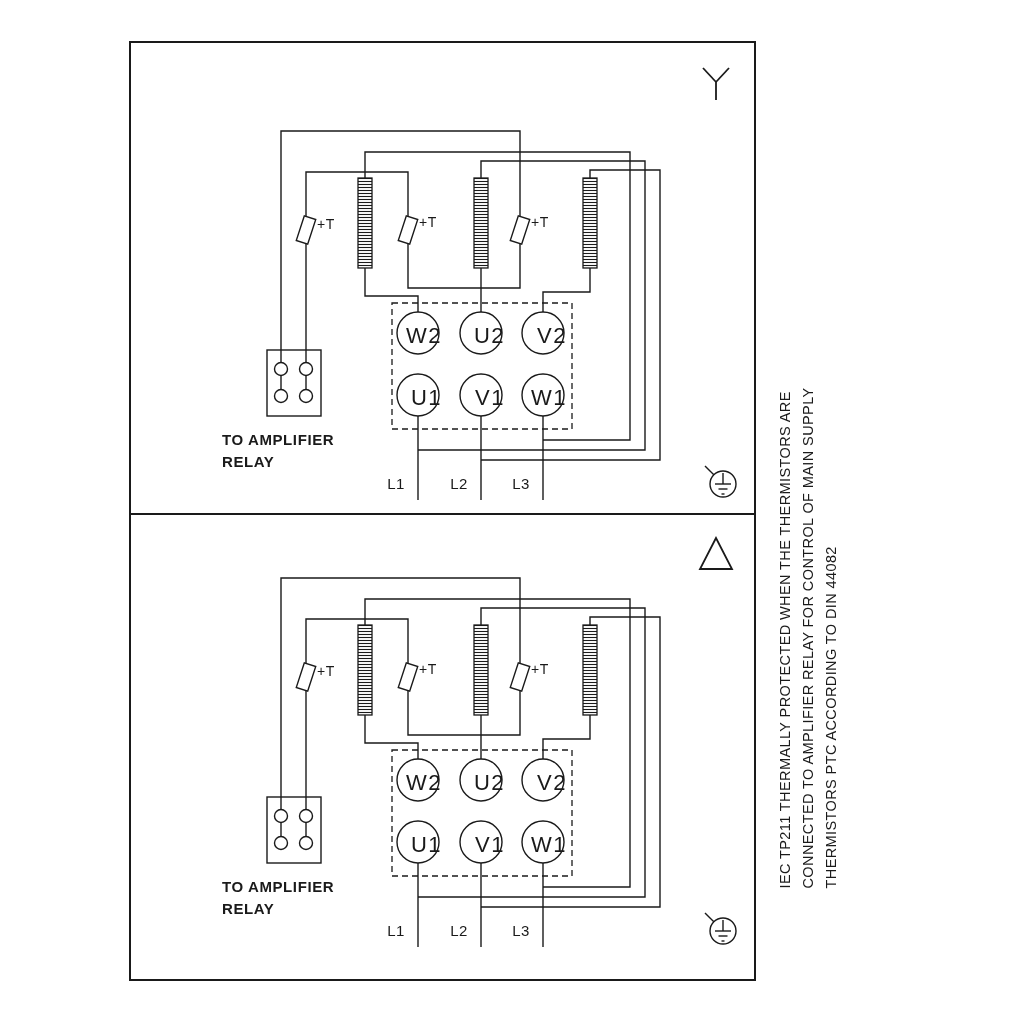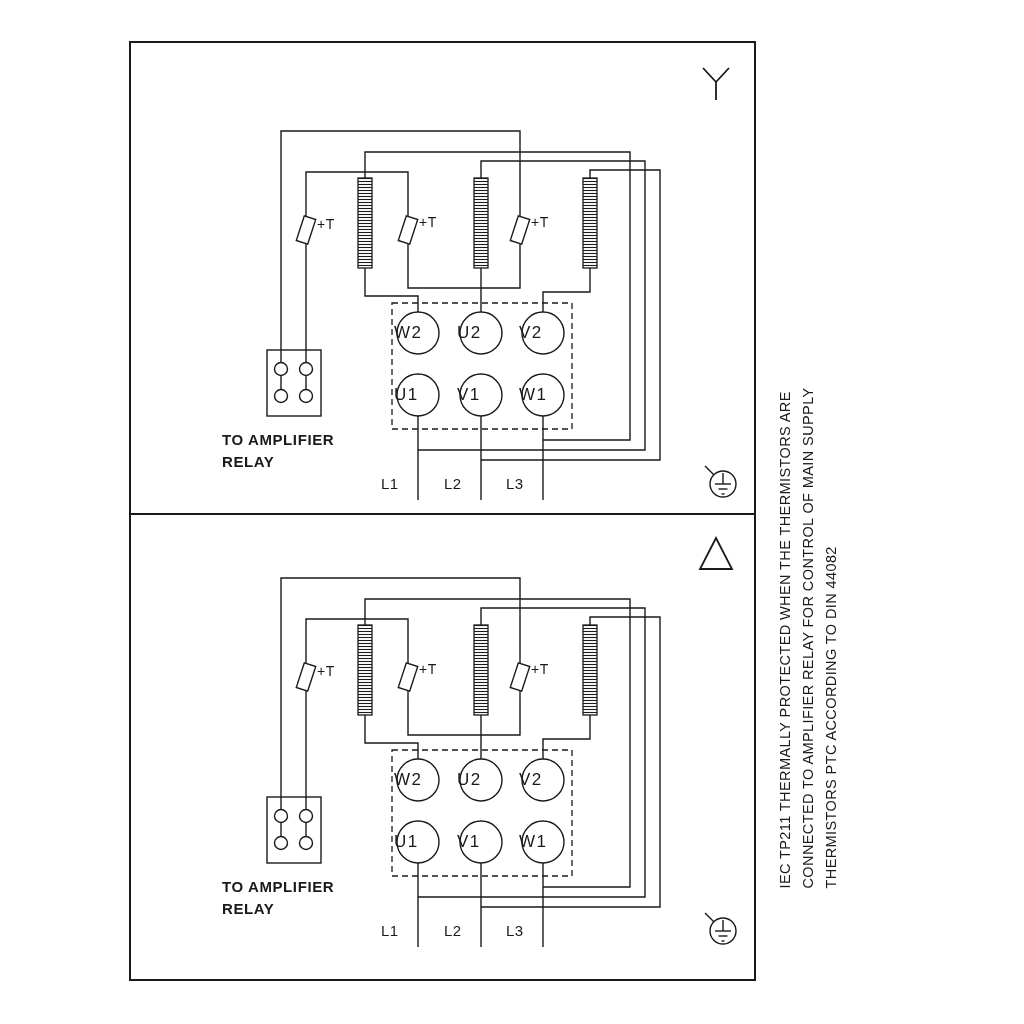--- a/index.html
+++ b/index.html
@@ -6,24 +6,24 @@
   #stage {
     position:relative;
     width:1024px; height:1024px;
     background:#ffffff;
     font-family:"Liberation Sans", sans-serif;
     color:#1a1a1a;
     overflow:hidden;
   }
   #wiring-svg { position:absolute; left:0; top:0; }
   .lbl { position:absolute; color:#1a1a1a; white-space:nowrap; }
-  .terminal-lbl { width:48px; text-align:left; font-size:17px; letter-spacing:1.5px; }
+  .terminal-lbl { width:48px; text-align:right; font-size:22px; letter-spacing:1.5px; }
   .t-lbl { font-size:14px; letter-spacing:0.5px; }
   .relay-lbl { font-size:15px; letter-spacing:0.6px;font-weight:bold; }
-  .supply-lbl { width:30px; text-align:left; font-size:15px; letter-spacing:0.5px; }
+  .supply-lbl { width:30px; text-align:center; font-size:15px; letter-spacing:0.5px; }
   .side-note {
     position:absolute; left:538px; top:584px;
     width:540px; height:69px;
     transform:rotate(-90deg);
     font-size:14.5px; line-height:23px; letter-spacing:0.4px;
     text-align:left;
   }
 </style>
 </head>
 <body>

